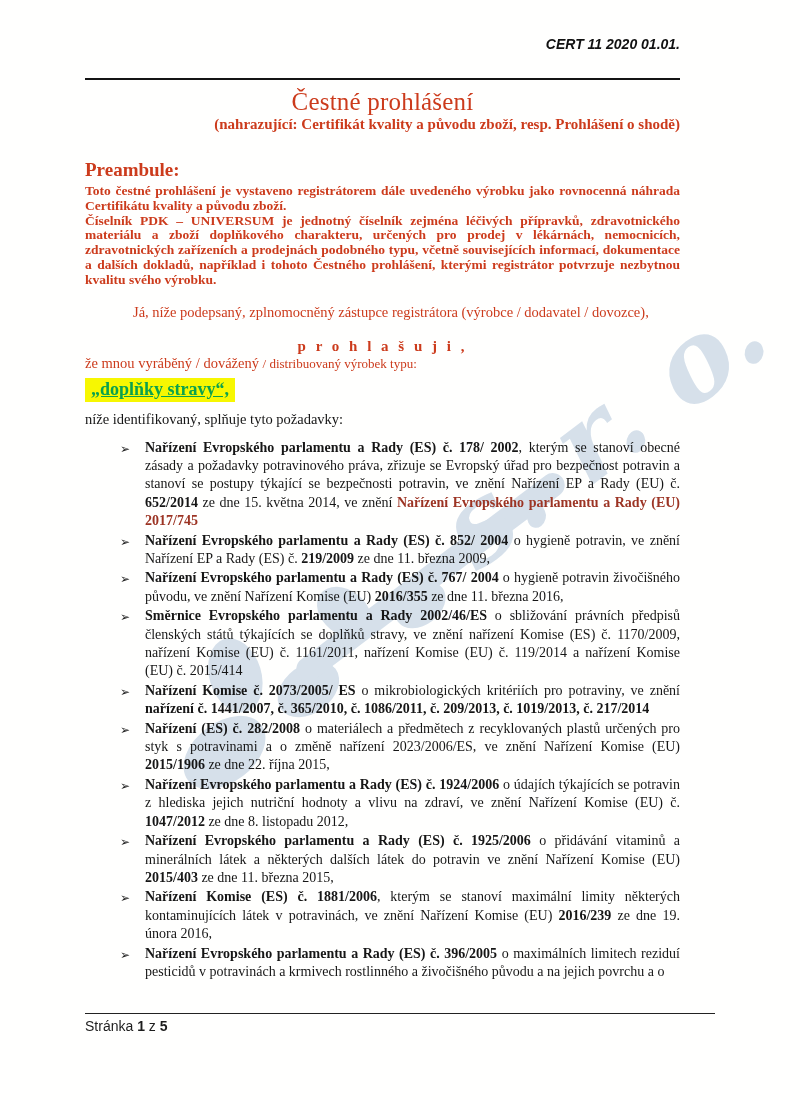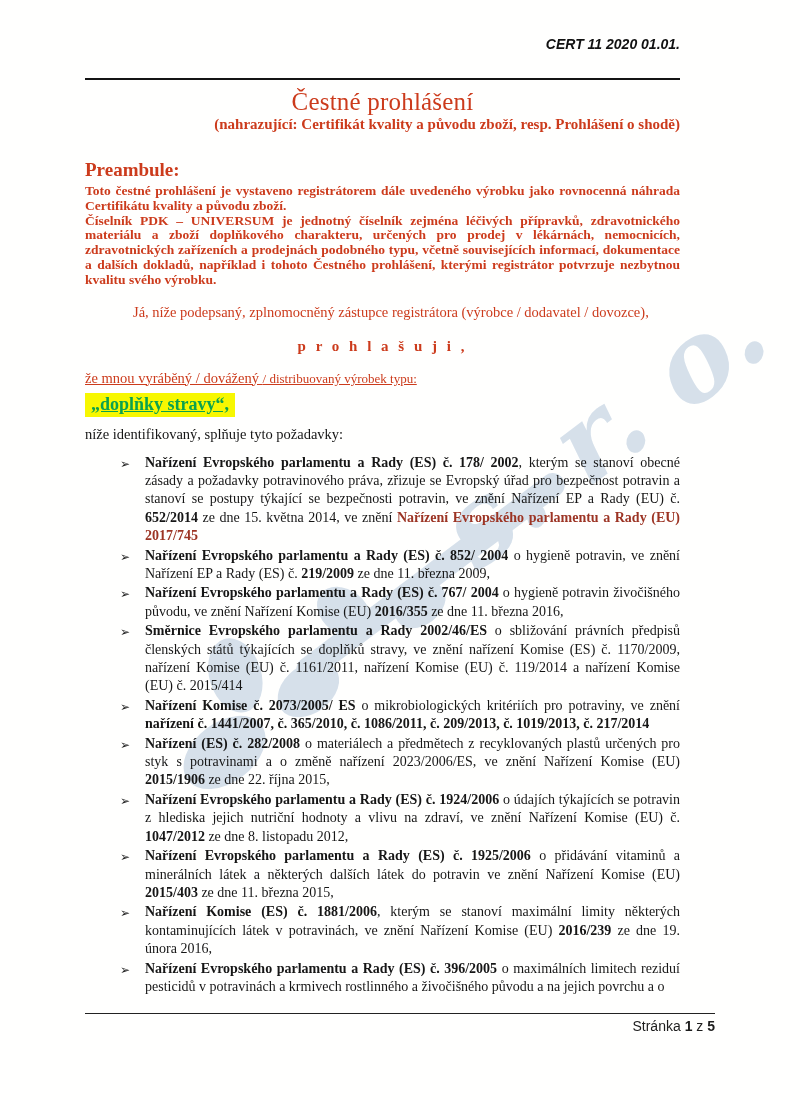--- a/index.html
+++ b/index.html
@@ -81,24 +81,22 @@
   }
   .decl-verb{
     margin-top:17px;
     text-align:center;
     font-size:15px;
     font-weight:bold;
     letter-spacing:3px;
     color:var(--red);
   }
   .product-line{
-    margin-top:15px;
     font-size:14.5px;
     color:var(--red);
-    text-decoration:underline;
   }
   .product-line .tail{font-size:13px;}
   .product-type-wrap{
     margin-top:6px;
     text-align:left;
   }
   .product-type{
     display:inline-block;
     background:var(--yellow);
     color:var(--green);
@@ -138,21 +136,21 @@
   .req-text .red-accent{color:var(--dark-red);}
   
   .footer{
     position:absolute;
     left:85px;right:85px;top:1013px;
     z-index:1;
   }
   .footer-rule{border-top:1.6px solid #222;}
   .footer-text{
     margin-top:4px;
-    text-align:right;
+    text-align:left;
     font-family:"Liberation Sans", sans-serif;
     font-size:14px;
     color:#1d1d1d;
   }
 </style>
 </head>
 <body>
 
 <div class="page">
 

